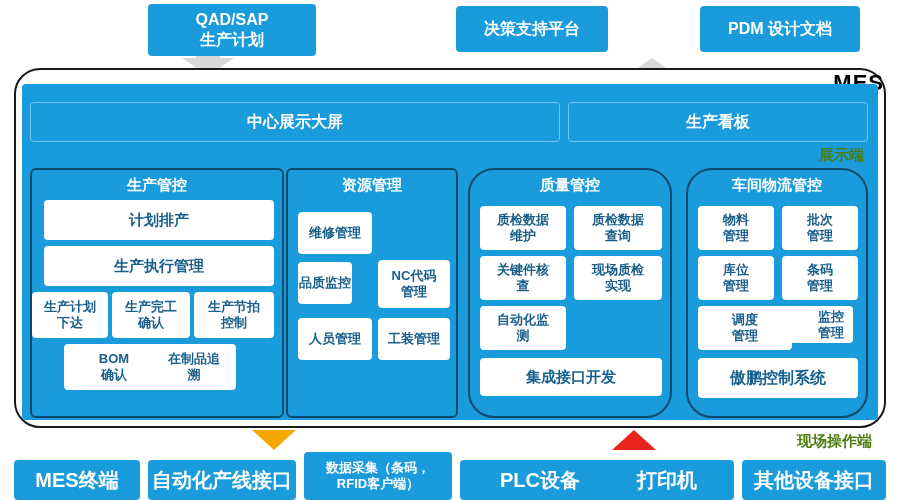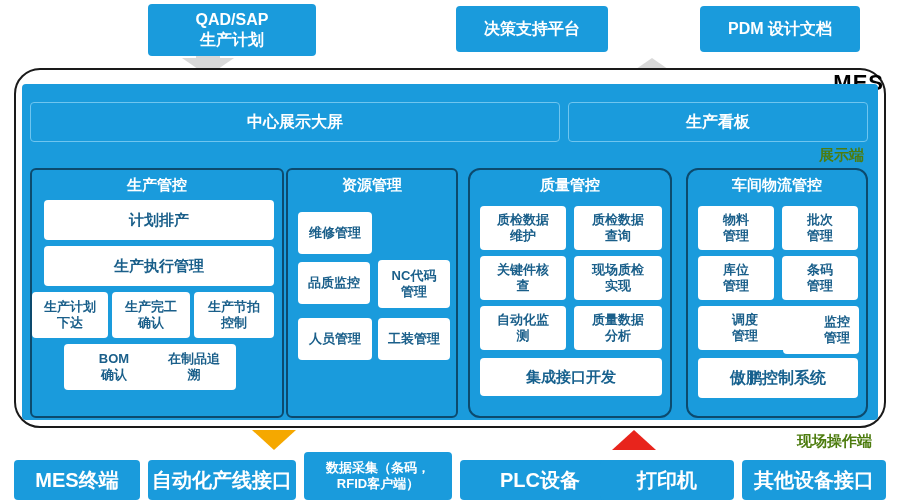--- a/index.html
+++ b/index.html
@@ -49,21 +49,21 @@
 
   .side-label{position:absolute;color:#4d7c0f;font-size:15px;font-weight:bold;}
   #label-display{right:36px;top:146px;}
   #label-operation{right:28px;top:432px;}
 
   
   .group{
     position:absolute;box-sizing:border-box;
     background:#1a9bdc;border:2px solid #0c4a6e;border-radius:6px;
   }
-  .group.rounded{border-radius:12px;}
+  .group.rounded{border-radius:26px;}
   .group-title{
     position:absolute;left:0;right:0;top:6px;text-align:center;
     color:#fff;font-size:15px;font-weight:bold;
   }
   #g-prod{left:30px;top:168px;width:254px;height:250px;}
   #g-res{left:286px;top:168px;width:172px;height:250px;}
   #g-qual{left:468px;top:168px;width:204px;height:250px;}
   #g-log{left:686px;top:168px;width:182px;height:250px;}
 
   
@@ -82,41 +82,41 @@
   #p2{left:12px;top:76px;width:230px;height:40px;font-size:15px;}
   #p3{left:0px;top:122px;width:76px;height:46px;}
   #p4{left:80px;top:122px;width:78px;height:46px;}
   #p5{left:162px;top:122px;width:80px;height:46px;}
   #p6{left:32px;top:174px;width:100px;height:46px;}
   #p7{left:120px;top:174px;width:84px;height:46px;}
 
   
   #r1{left:10px;top:42px;width:74px;height:42px;}
   #r2{left:90px;top:42px;width:72px;height:42px;}
-  #r3{left:10px;top:92px;width:72px;height:42px;}
+  #r3{left:10px;top:92px;width:54px;height:42px;}
   #r4{left:90px;top:90px;width:72px;height:48px;}
   #r5{left:10px;top:148px;width:74px;height:42px;}
   #r6{left:90px;top:148px;width:72px;height:42px;}
 
   
   #q1{left:10px;top:36px;width:86px;height:44px;}
   #q2{left:104px;top:36px;width:88px;height:44px;}
   #q3{left:10px;top:86px;width:86px;height:44px;}
   #q4{left:104px;top:86px;width:88px;height:44px;}
   #q5{left:10px;top:136px;width:86px;height:44px;}
   #q6{left:104px;top:136px;width:88px;height:44px;}
   #q7{left:10px;top:188px;width:182px;height:38px;font-size:15px;}
 
   
   #l1{left:10px;top:36px;width:76px;height:44px;}
   #l2{left:94px;top:36px;width:76px;height:44px;}
   #l3{left:10px;top:86px;width:76px;height:44px;}
   #l4{left:94px;top:86px;width:76px;height:44px;}
   #l5{left:10px;top:136px;width:94px;height:44px;}
-  #l6{left:95px;top:136px;width:76px;height:48px;padding-left:32px;}
+  #l6{left:89px;top:136px;width:76px;height:37px;padding-left:32px;}
   #l7{left:10px;top:188px;width:160px;height:40px;font-size:16px;}
 
   
   .bottom{top:460px;height:40px;font-size:20px;font-weight:bold;}
   #b1{left:14px;width:126px;}
   #b2{left:148px;width:148px;}
   #b3{left:304px;width:148px;top:452px;height:48px;font-size:13px;}
   #b4{left:460px;width:152px;padding-left:8px;}
   #b5{left:600px;width:134px;}
   #b6{left:742px;width:144px;}
@@ -184,22 +184,20 @@
   <div class="cell" id="q1">质检数据
 维护</div>
   <div class="cell" id="q2">质检数据
 查询</div>
   <div class="cell" id="q3">关键件核
 查</div>
   <div class="cell" id="q4">现场质检
 实现</div>
   <div class="cell" id="q5">自动化监
 测</div>
-  <div class="cell" id="q6">质量数据
-分析</div>
   <div class="cell big" id="q7">集成接口开发</div>
 </div>
 
 <div class="group rounded" id="g-log">
   <div class="group-title">车间物流管控</div>
   <div class="cell" id="l1">物料
 管理</div>
   <div class="cell" id="l2">批次
 管理</div>
   <div class="cell" id="l3">库位

